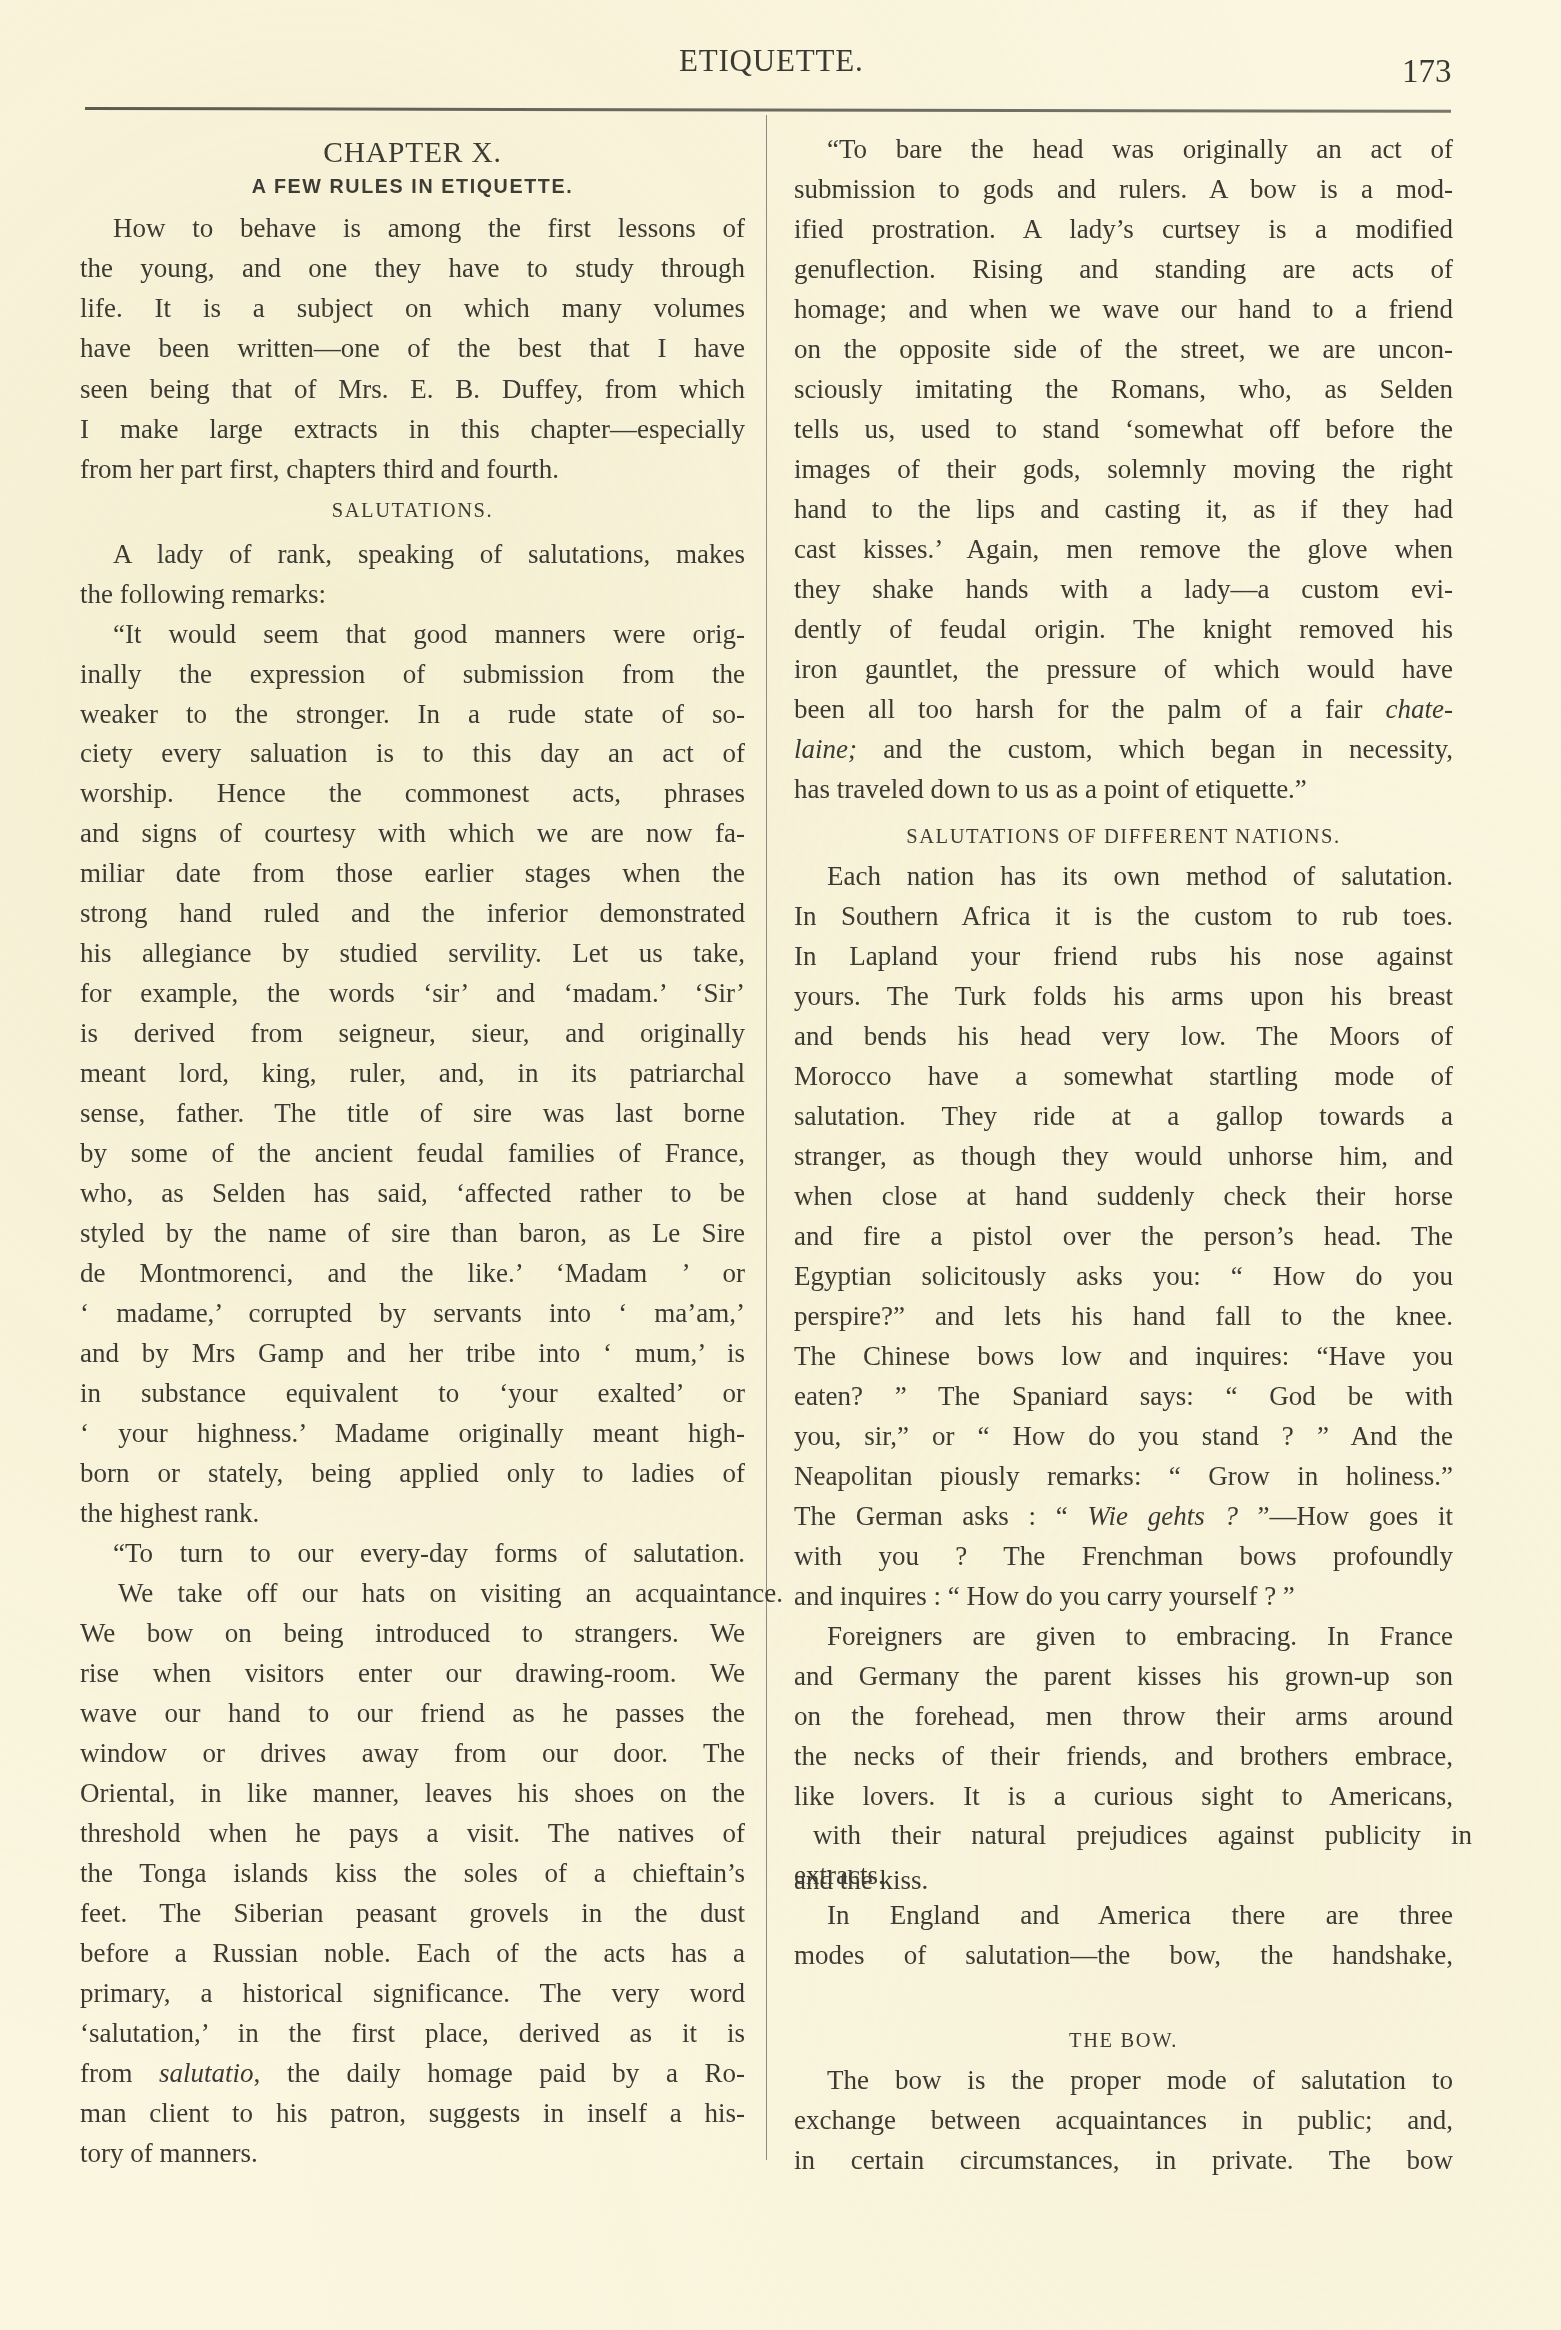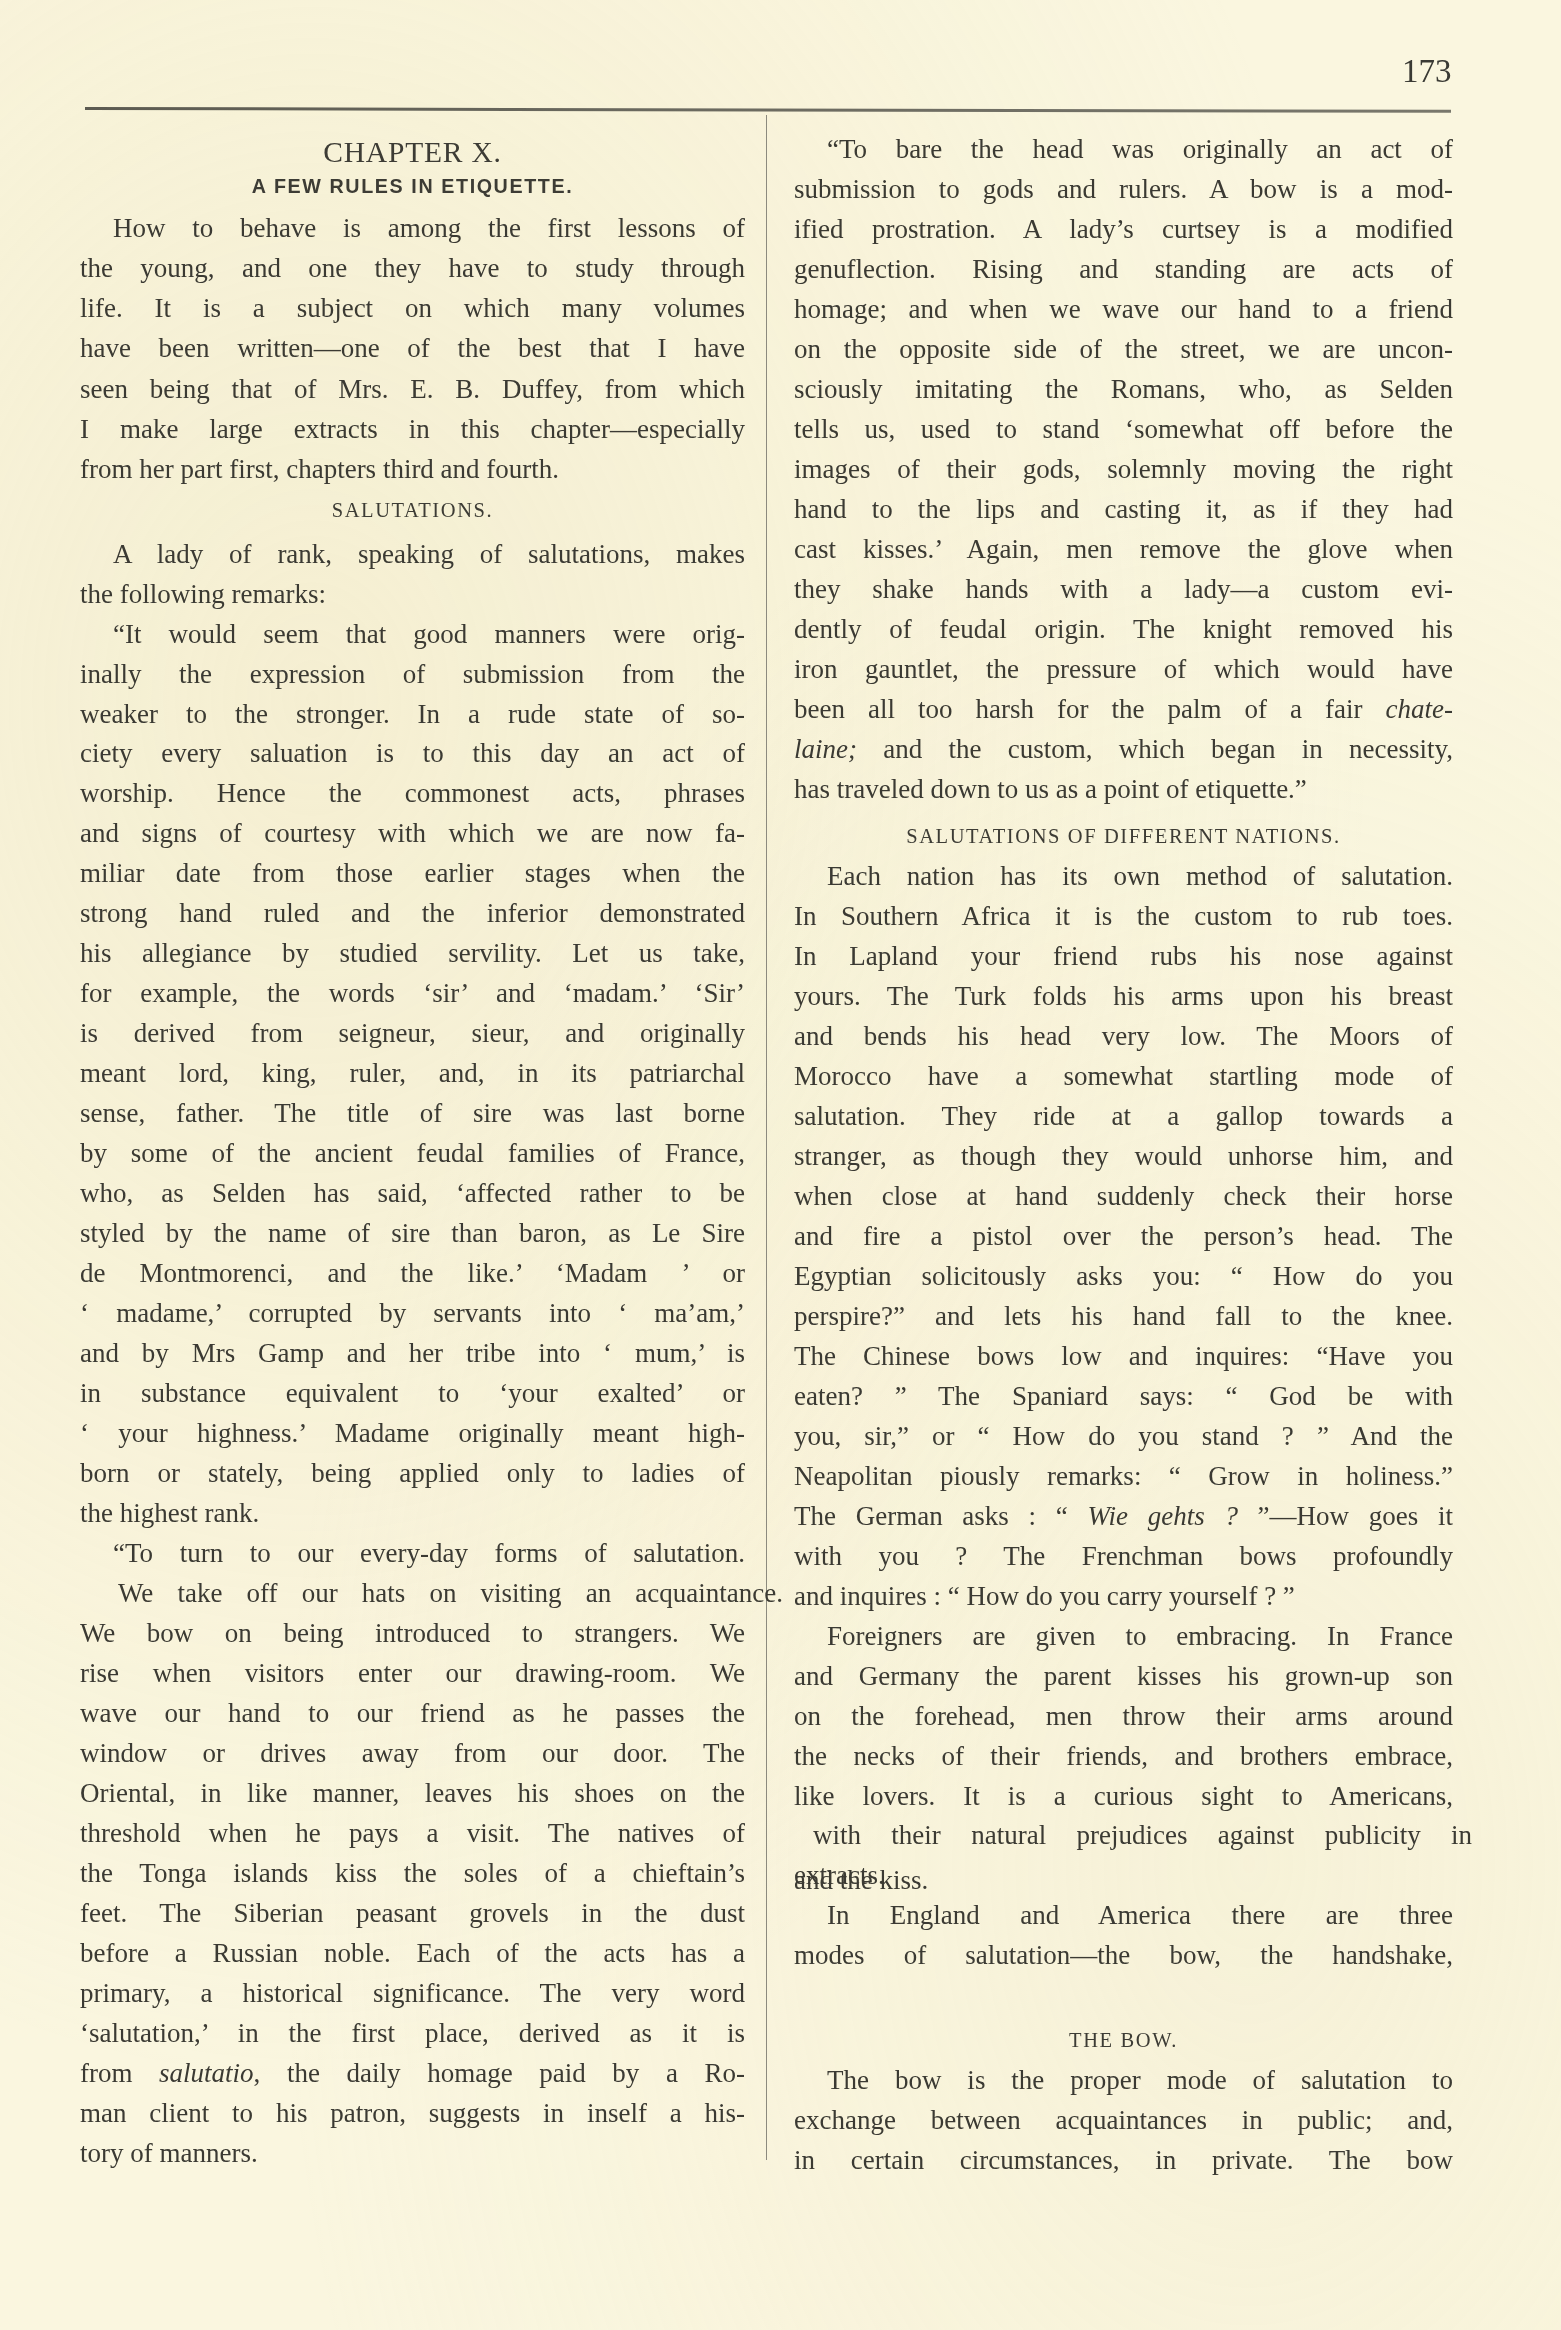--- a/index.html
+++ b/index.html
@@ -44,20 +44,21 @@
   }
   .h-chapter { font-size: 29.5px; line-height: 34px; letter-spacing: 0.8px; }
   .h-sub { font-size: 19.7px; line-height: 24.6px; font-weight: bold; letter-spacing: 1.6px; font-family: "Liberation Sans", "DejaVu Sans", sans-serif; }
   .h-section { font-size: 20.5px; line-height: 24.6px; letter-spacing: 1.6px; }
   em { font-style: italic; }
 </style>
 </head>
 <body>
 
 <div class="page">
+  <div class="running-head"><span>ETIQUETTE.</span></div>
   <div class="page-number">173</div>
   <div class="head-rule"></div>
   <div class="col-divider"></div>
 
   <div class="column col-left">
     <div class="heading h-chapter" style="top:135px">CHAPTER X.</div>
     <div class="heading h-sub" style="top:174px">A FEW RULES IN ETIQUETTE.</div>
 
     <div class="line indent" style="top:212px">How to behave is among the first lessons of</div>
     <div class="line" style="top:252px">the young, and one they have to study through</div>

